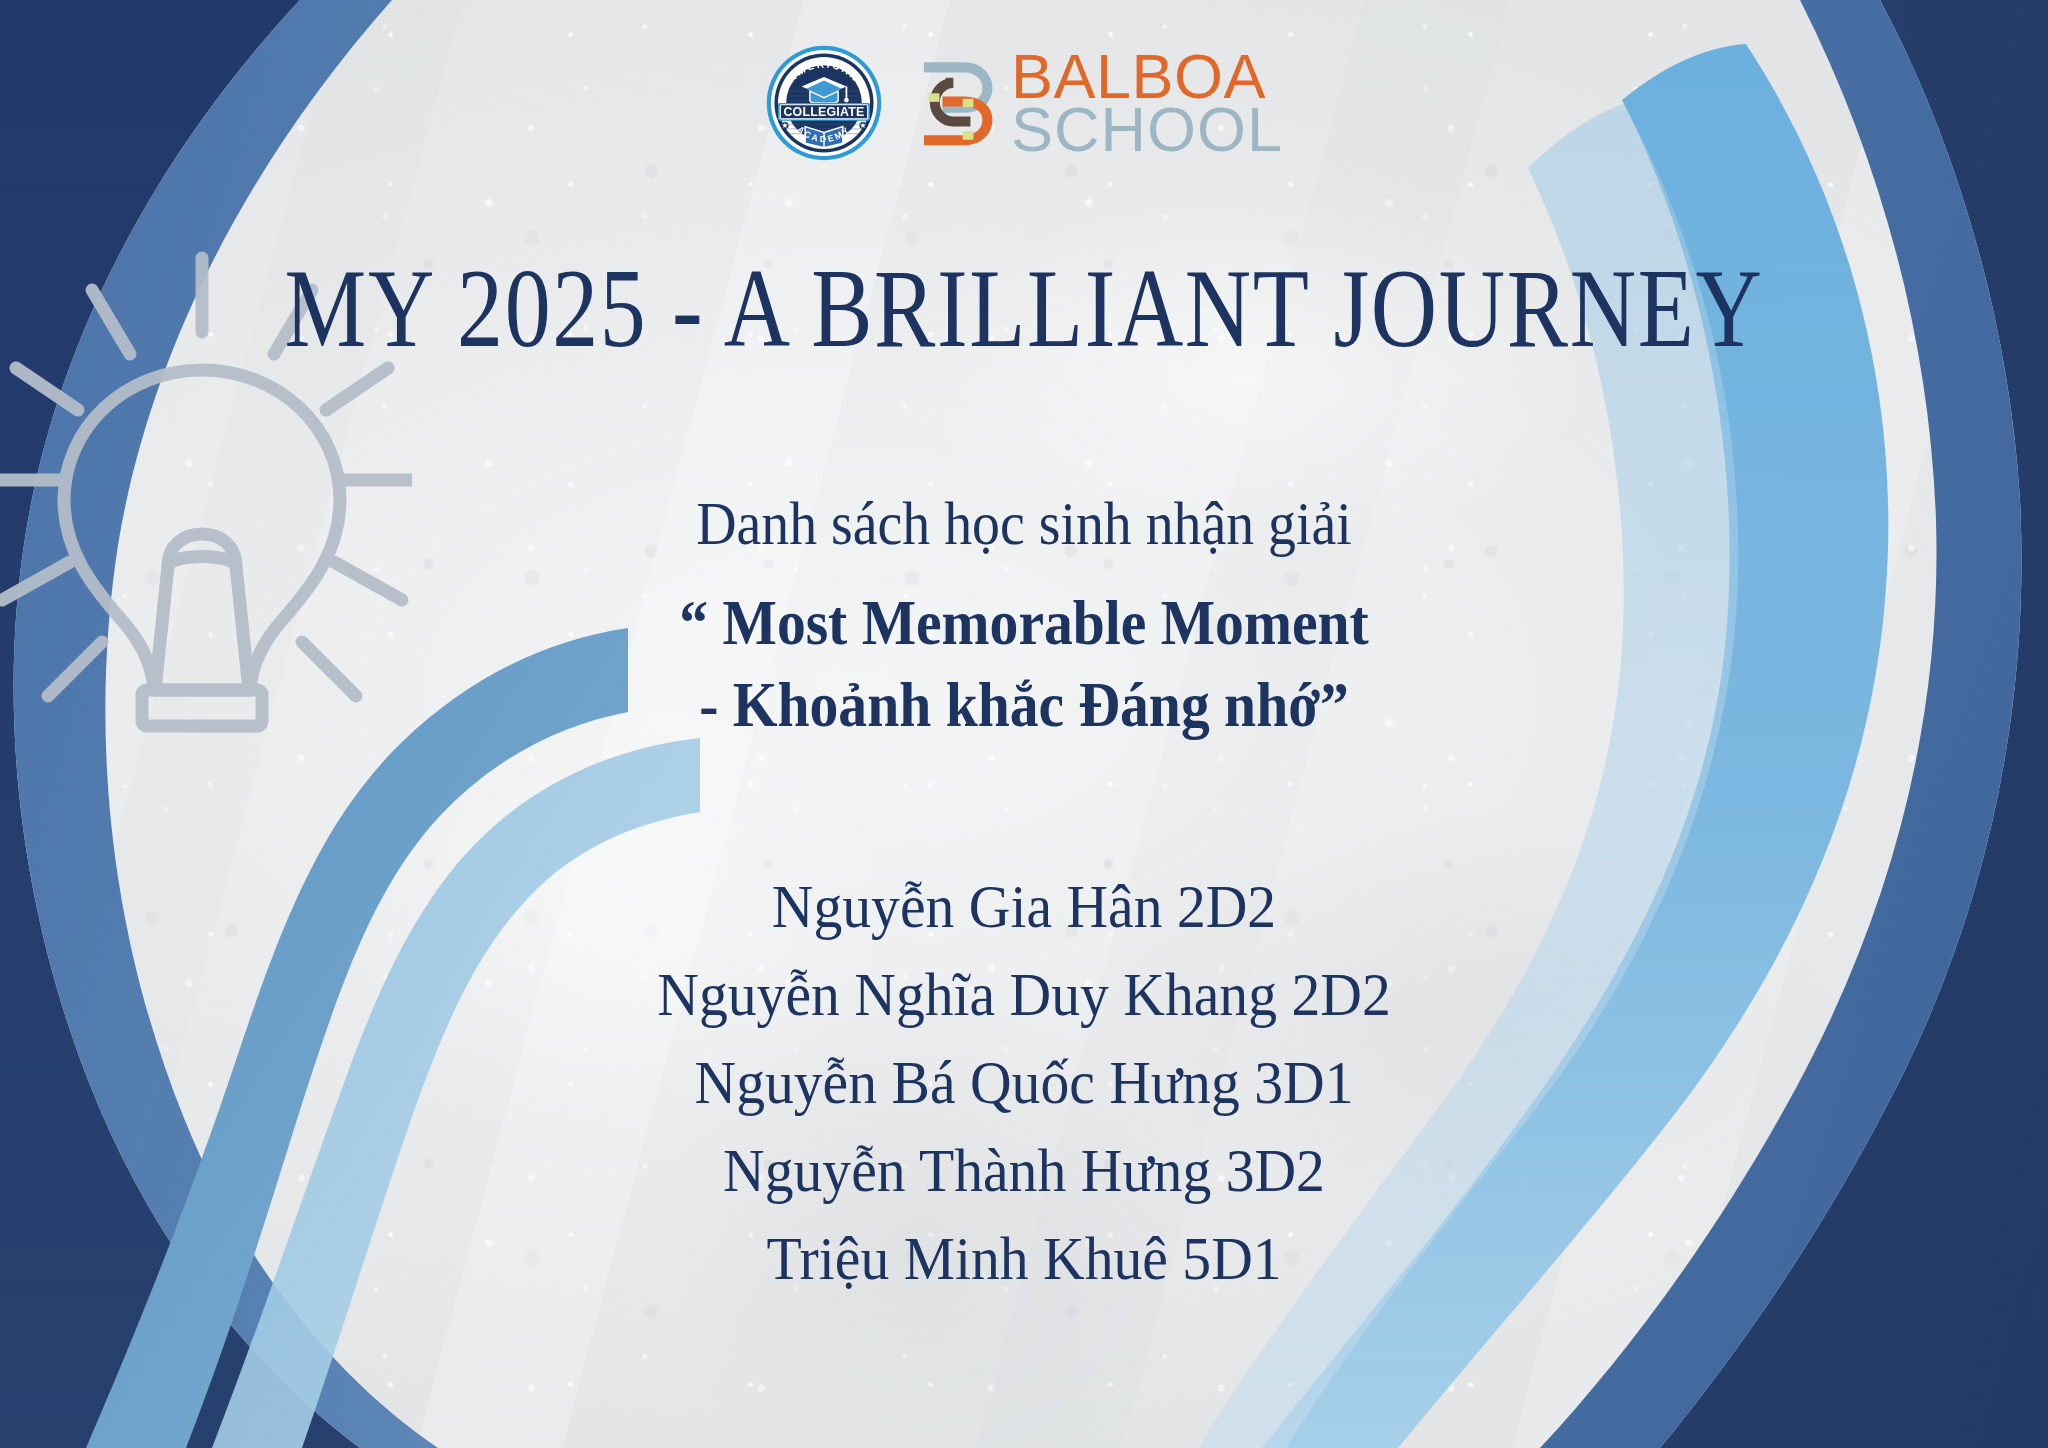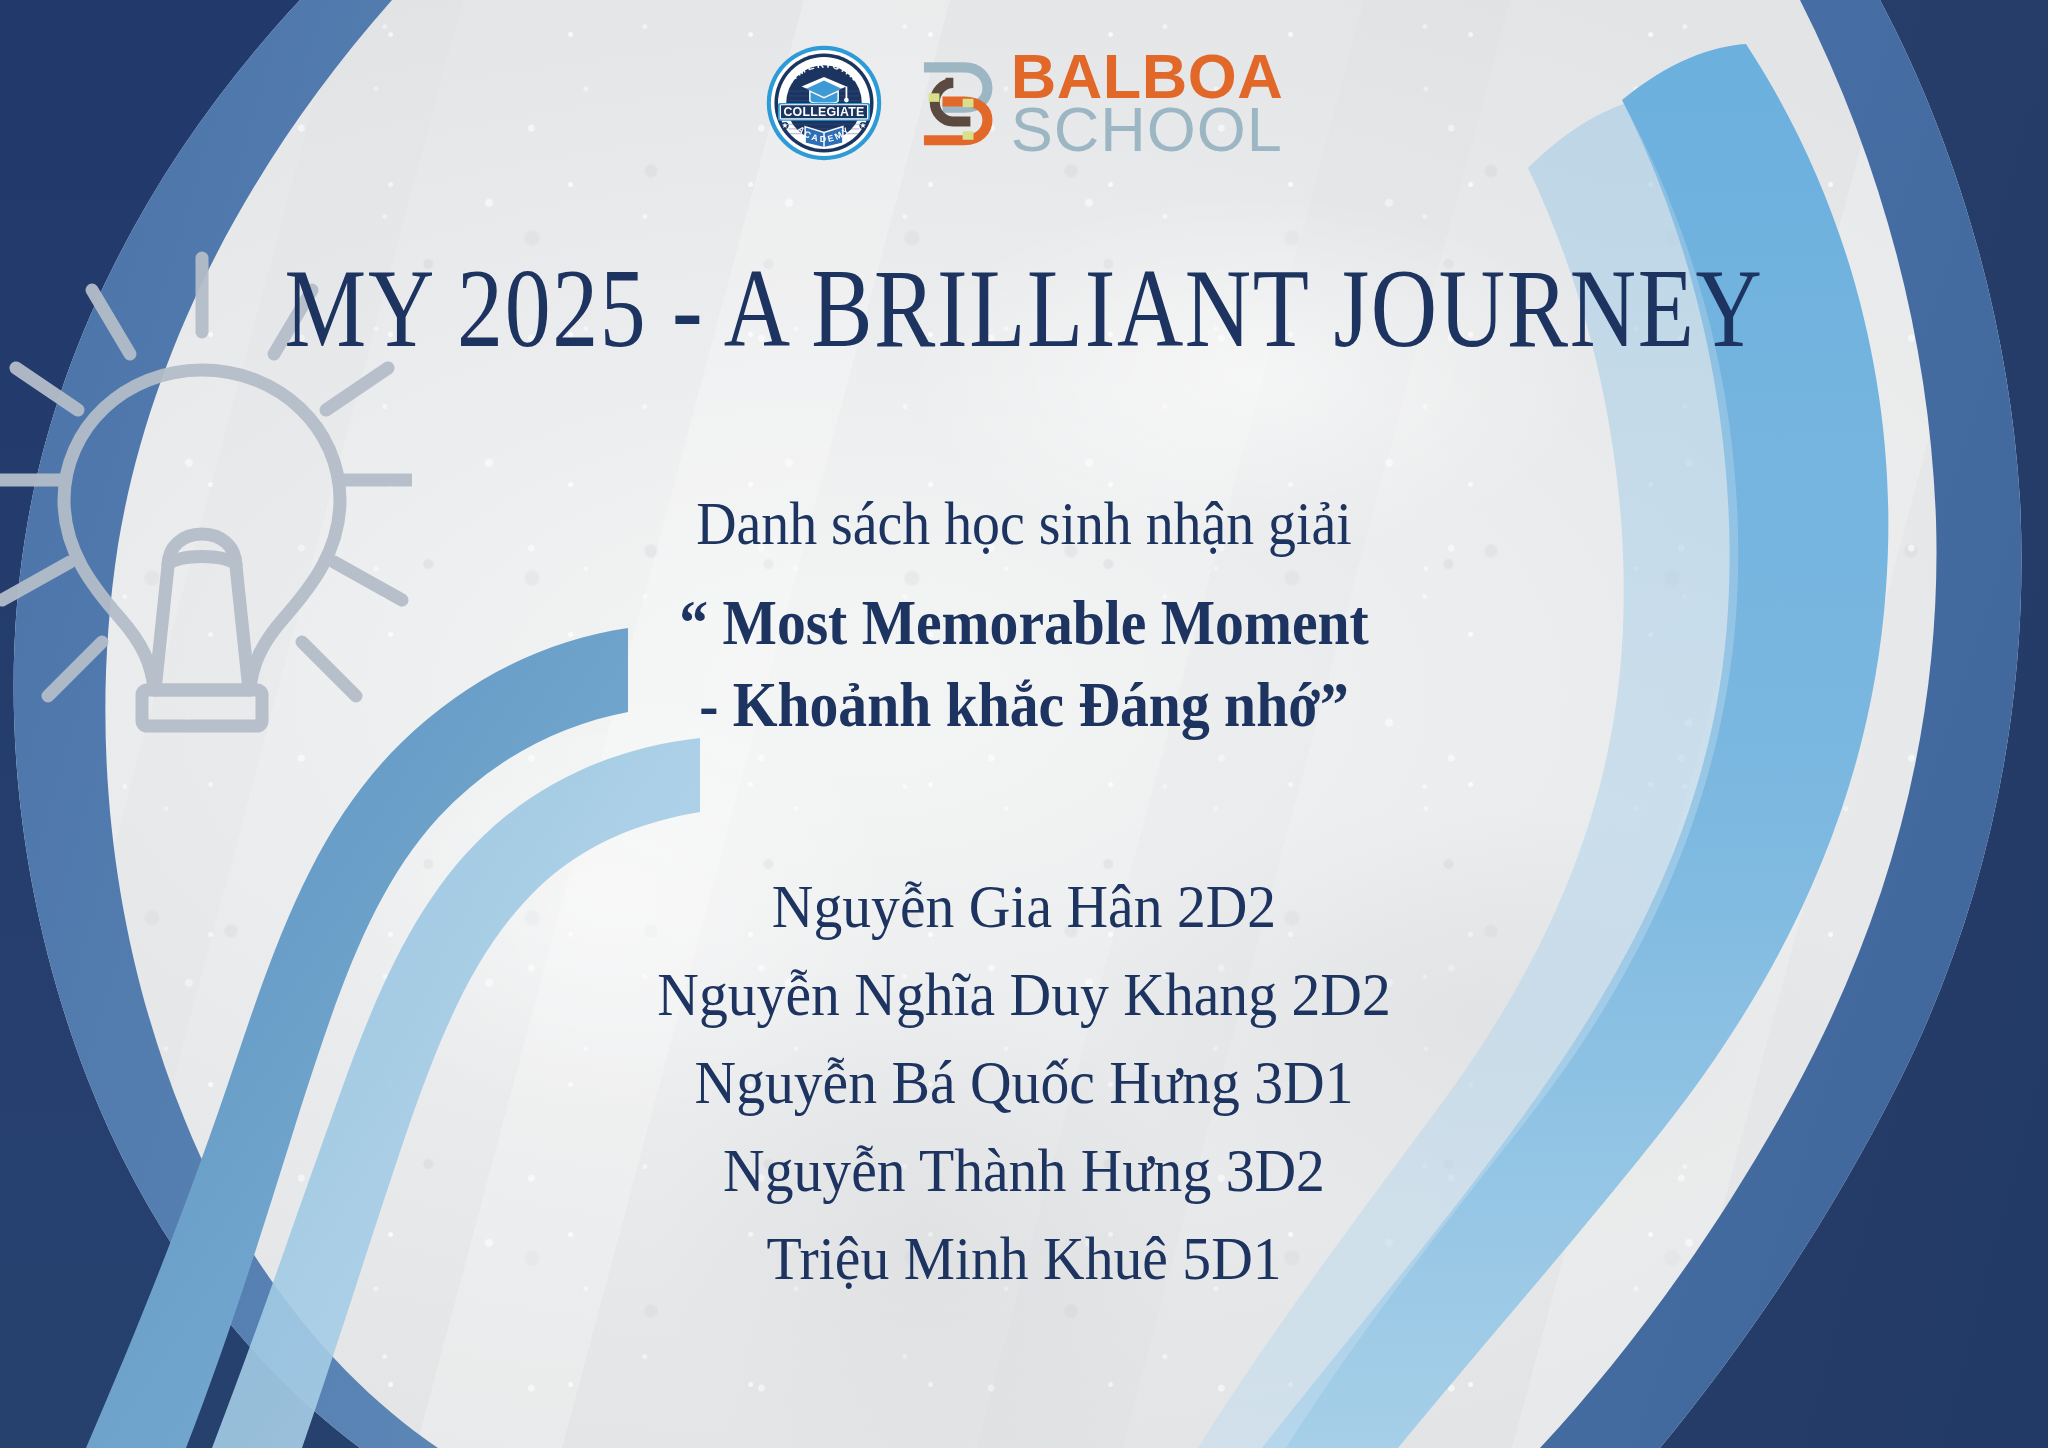--- a/index.html
+++ b/index.html
@@ -54,21 +54,21 @@
     position:absolute;left:0;right:0;top:42px;height:122px;
     display:flex;align-items:center;justify-content:center;gap:36px;
     z-index:6;
   }
   .seal{width:118px;height:118px;flex:0 0 auto;}
   .balboa{display:flex;align-items:center;gap:14px;flex:0 0 auto;}
   .balboa-mark{width:78px;height:96px;flex:0 0 auto;}
   .balboa-words{display:flex;flex-direction:column;line-height:.84;}
   .balboa-words .l1{
     font-family:"Liberation Sans", sans-serif;
-    font-size:63px;font-weight:700;letter-spacing:.5px;color:#e2682a;
+    font-size:63px;font-weight:400;letter-spacing:.5px;color:#e2682a;
   }
   .balboa-words .l2{
     font-family:"Liberation Sans", sans-serif;
     font-size:63px;font-weight:400;letter-spacing:1px;color:#9cb6c4;
   }
 
   
   .content{position:absolute;left:0;right:0;top:0;z-index:5;text-align:center;color:#1d3461;}
 
   .title{

